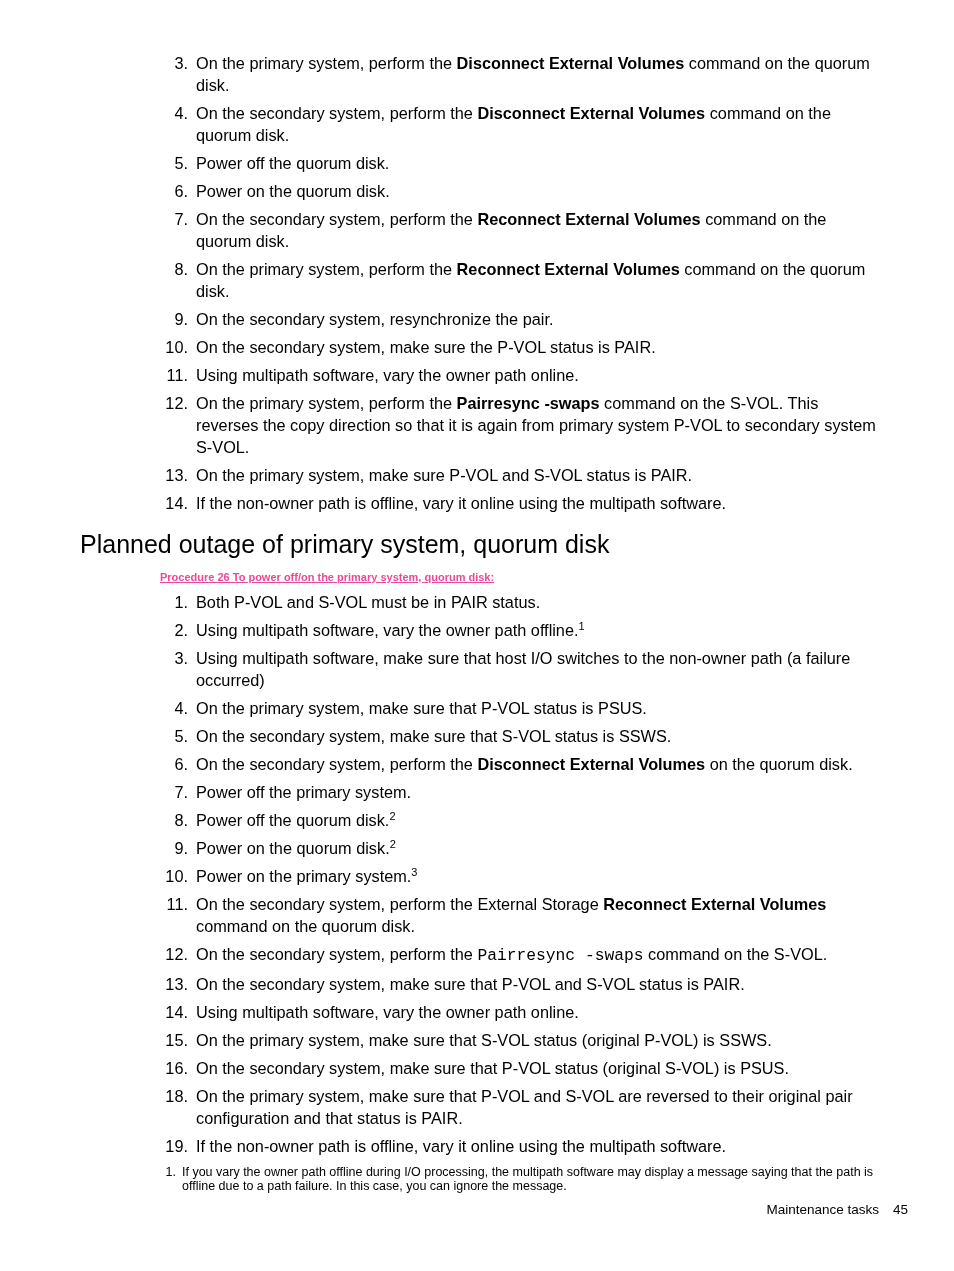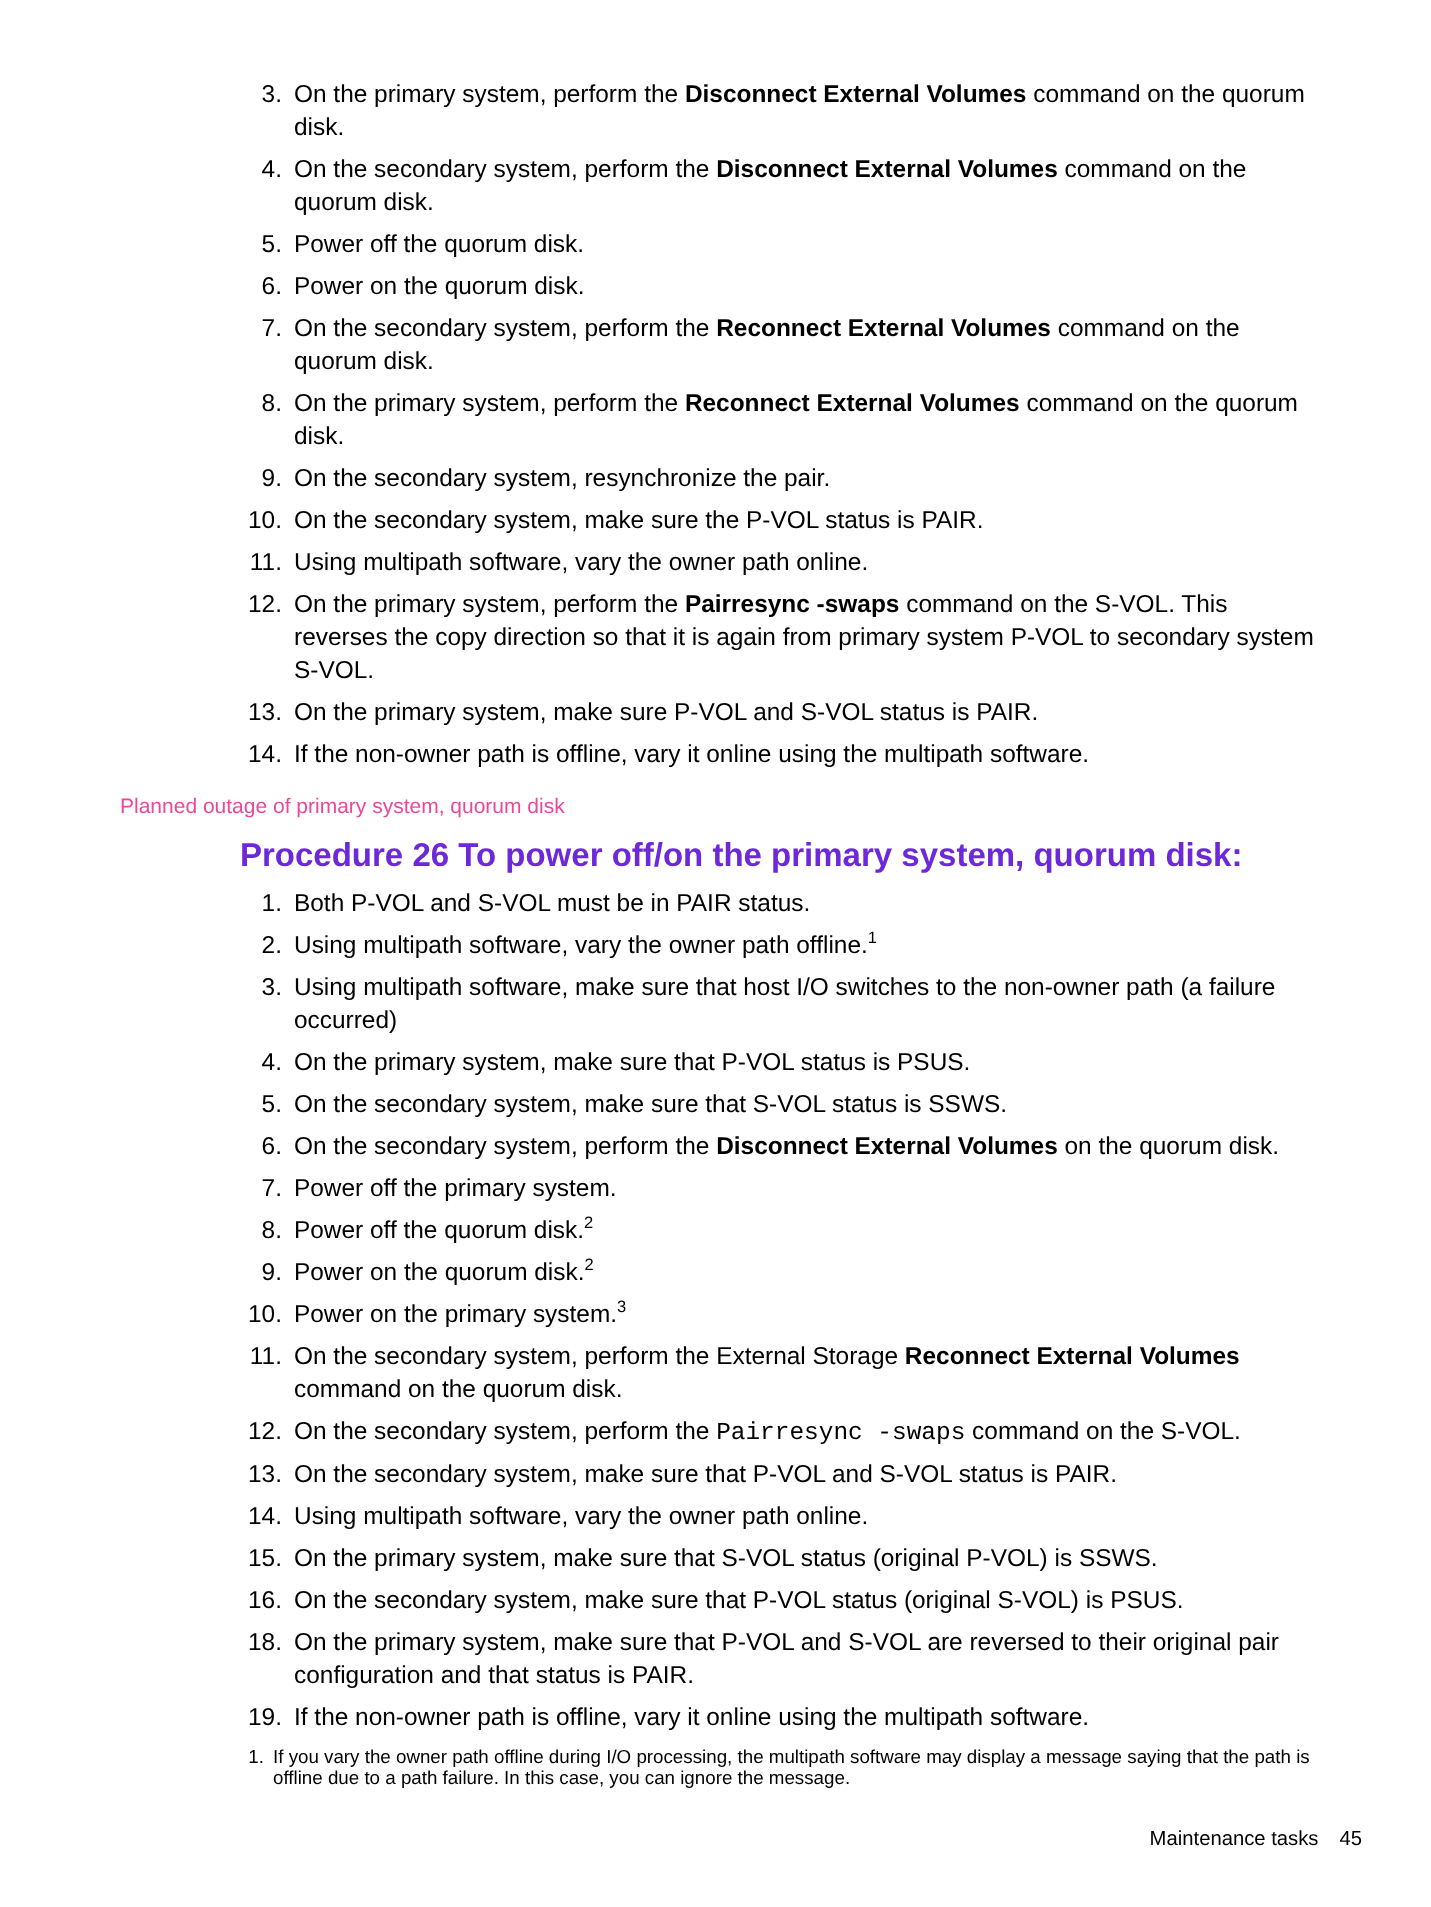--- a/index.html
+++ b/index.html
@@ -34,30 +34,31 @@
     margin: 0 0 6px 0;
   }
   ol.steps > li > .num {
     position: absolute;
     left: 0;
     top: 0;
     width: 28px;
     text-align: right;
   }
   h2.section {
-    color: #ec4899;
+    color: #000000;
     font-weight: 400;
-    font-size: 14px;
+    font-size: 25px;
     margin: 14px 0 6px -80px;
   }
   .proc-title {
-    color: #6d28d9;
+    color: #ec4899;
     font-weight: 700;
-    font-size: 22px;
+    font-size: 11px;
     margin: 8px 0 6px 0;
+    text-decoration: underline;
   }
   .intro {
     margin: 4px 0 8px 0;
   }
   .bold { font-weight: 700; margin-top: 44px; }
   .mono { font-family: "Courier New", Courier, monospace; font-size: 16.3px; }
   sup.fn { font-size: 11px; vertical-align: super; line-height: 0; }
   .footnotes {
     list-style: none;
     margin: 8px 0 0 0;
@@ -72,21 +73,21 @@
   }
   .footnotes > li > .num {
     position: absolute;
     left: 0;
     top: 0;
     width: 16px;
     text-align: right;
   }
   .footer {
     position: absolute;
-    bottom: 36px;
+    bottom: 52px;
     right: 46px;
     font-size: 13.5px;
   }
   .footer .label { margin-right: 14px; }
 </style>
 </head>
 <body>
 
 <div class="page">
 

